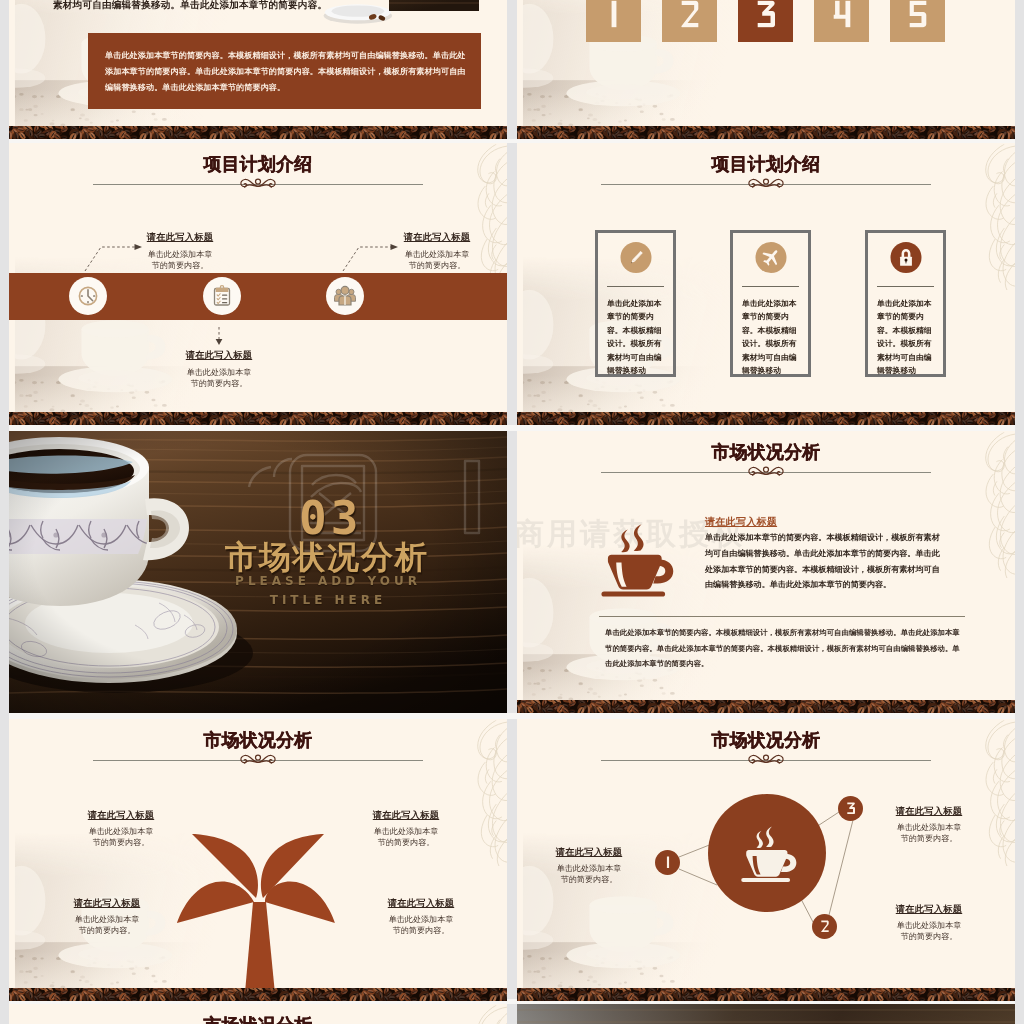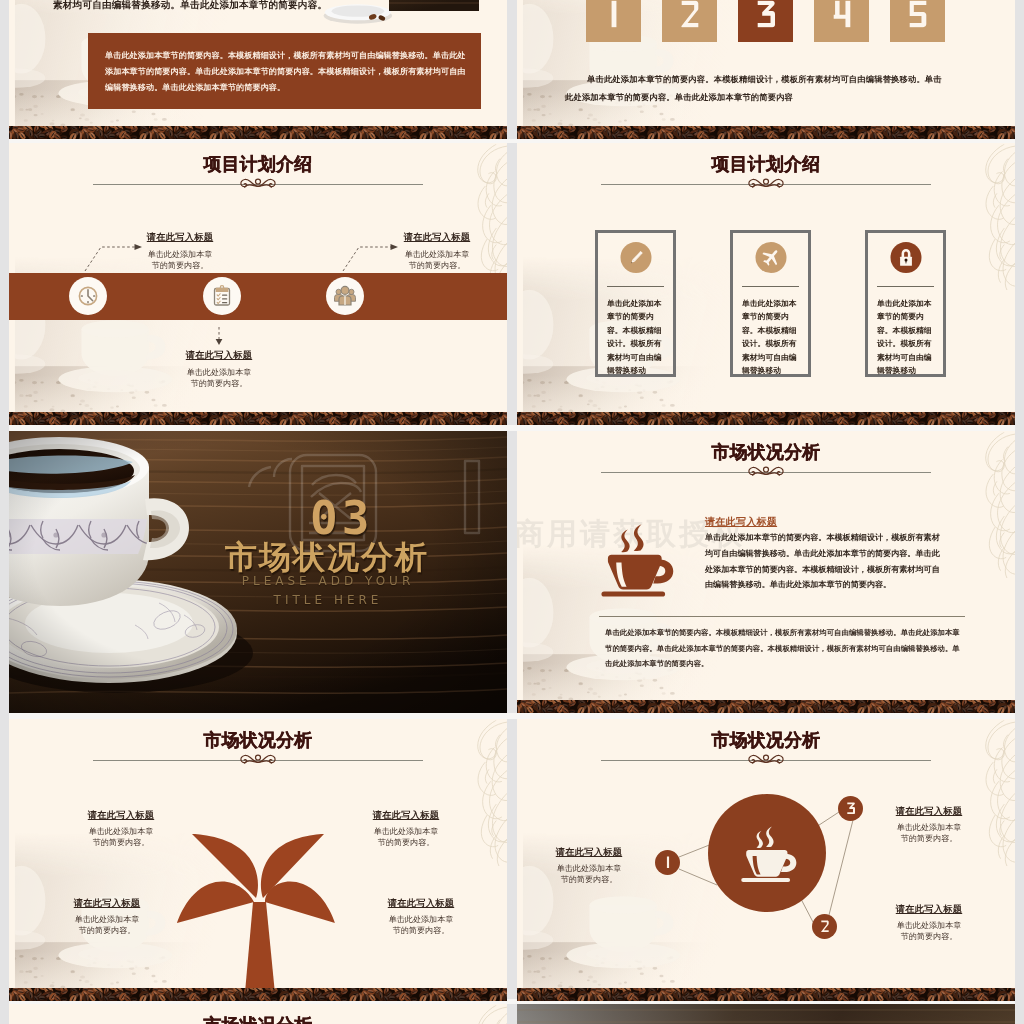--- a/index.html
+++ b/index.html
@@ -75,27 +75,27 @@
   justify-content:center;}
 .card-hr{position:absolute;left:9px;right:9px;top:53px;height:1px;background:#6f6a5e;}
 .card-tx{position:absolute;left:9px;right:6px;top:64px;color:#36291f;font-size:7.8px;
   line-height:1.72;font-weight:bold;}
 
 
 .cover{background:#241a12;}
 .cover-img{position:absolute;left:0;top:0;width:498px;height:282px;}
 .cov-num{position:absolute;left:290px;top:64px;font-size:46px;font-weight:bold;
   font-family:"DejaVu Sans Mono",monospace;color:#cfa263;letter-spacing:4px;line-height:1;
-  text-shadow:1px 2px 1px rgba(30,16,6,.75);margin-left:11px;}
+  text-shadow:1px 2px 1px rgba(30,16,6,.75);}
 .cov-title{position:absolute;left:216px;top:106px;font-size:32px;font-weight:bold;
   font-family:"Liberation Serif",serif;color:#cda361;letter-spacing:2px;line-height:1.25;
   text-shadow:1px 2px 1px rgba(30,16,6,.75);}
 .cov-sub{position:absolute;left:210px;top:141px;width:218px;text-align:center;
   font-size:12px;color:#8d7249;letter-spacing:4px;line-height:1.55;
-  font-family:"DejaVu Sans",sans-serif;text-shadow:0 1px 1px rgba(20,10,4,.5);}
+  font-family:"DejaVu Sans",sans-serif;text-shadow:0 1px 1px rgba(20,10,4,.5);font-weight:bold;}
 
 
 .wm{position:absolute;font-family:"Liberation Sans",sans-serif;font-weight:bold;
   color:rgba(155,152,148,.17);letter-spacing:3px;white-space:nowrap;font-size:30px;
   line-height:1;}
 .wm1{left:-3px;top:44px;}
 .wm2{left:-3px;top:88px;}
 .cf-ic{position:absolute;left:74px;top:86px;width:88px;height:86px;}
 .cf-h{position:absolute;left:188px;top:84px;color:#a14f28;font-size:10px;}
 .cf-b{position:absolute;left:188px;top:99px;width:242px;color:#342820;
@@ -606,21 +606,20 @@
           </svg>
           <span class="numtext">4</span>
         </div>
         <div class="numbox">
           <svg class="numglyph" viewBox="0 0 26 40">
             <use href="#num-5"></use>
           </svg>
           <span class="numtext">5</span>
         </div>
       </div>
-<div class="r1r-body cn">单击此处添加本章节的简要内容。本模板精细设计，模板所有素材均可自由编辑替换移动。单击此处添加本章节的简要内容。单击此处添加本章节的简要内容</div>
 <div class="beanstrip"><svg width="100%" height="100%" preserveAspectRatio="none" viewBox="0 0 498 13">
           <rect width="498" height="13" fill="url(#beanPat)"></rect>
         </svg></div>
 </div>
 <div class="slide s-l r2">
 <svg class="bg-corner" viewBox="0 0 70 170">
         <use href="#corner-swirl"></use>
       </svg>
       <svg class="bg-cup" viewBox="0 0 200 142">
         <use href="#cup-wm"></use>

